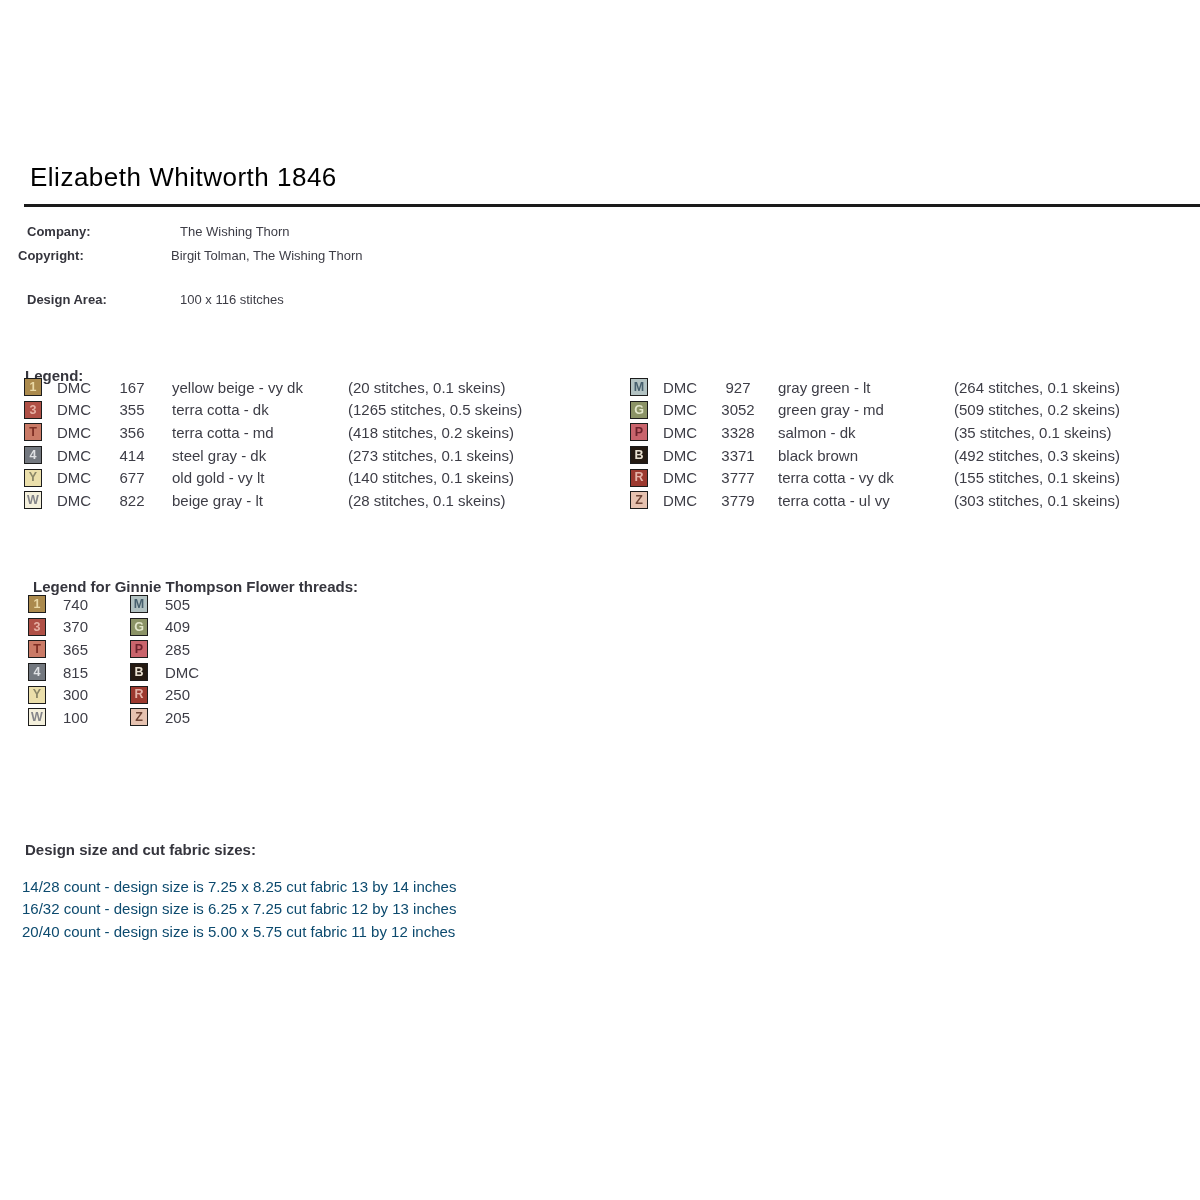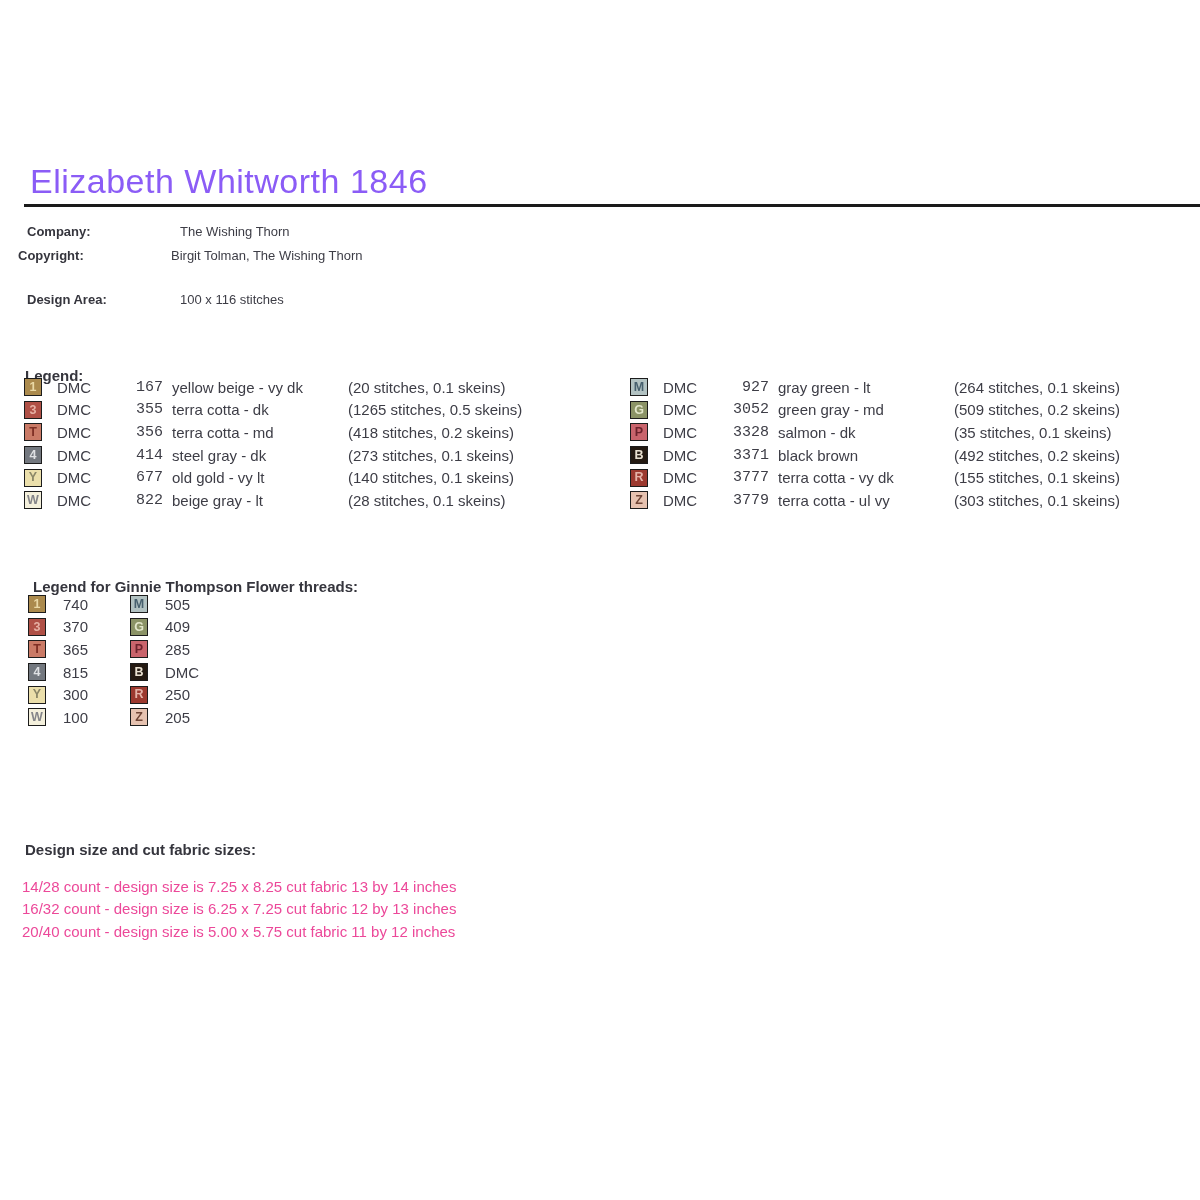--- a/index.html
+++ b/index.html
@@ -7,23 +7,23 @@
     width:1200px; height:1200px;
     background:#ffffff;
     font-family:"Liberation Sans", sans-serif;
     color:#3d3d46;
     position:relative;
     overflow:hidden;
   }
   .abs { position:absolute; }
 
   .title {
-    font-size:34px;
+    font-size:26px;
     font-weight:400;
-    color:#8b5cf6;
+    color:#000000;
     letter-spacing:0.5px;
   }
   .rule {
     height:3px;
     background:#1a1a1a;
   }
   .info-row { font-size:13px; }
   .info-label {
     display:inline-block;
     width:153px;
@@ -47,36 +47,36 @@
   }
   .sym {
     width:16px; height:16px;
     border:1px solid #1c1c1c;
     box-sizing:content-box;
     display:flex; align-items:center; justify-content:center;
     font-size:12.5px; font-weight:bold; line-height:1;
     flex:0 0 auto;
   }
   .brand { margin-left:15px; width:44px; flex:0 0 auto; }
-  .code  { width:62px; text-align:right; flex:0 0 auto;font-family:Liberation Mono, monospace; }
+  .code  { width:62px; text-align:center; flex:0 0 auto; }
   .name  { margin-left:9px; width:176px; flex:0 0 auto; }
   .usage { flex:0 0 auto; }
 
   .ginnie-row {
     display:flex;
     align-items:center;
     height:22.6px;
     font-size:15px;
   }
   .gval { margin-left:17px; }
 
   .size-line {
     font-size:15px;
     line-height:22.3px;
-    color:#ec4899;
+    color:#0c4a6e;
   }
 </style>
 </head>
 <body>
 
 <div class="abs title" style="left:30px; top:162px;">Elizabeth Whitworth 1846</div>
 
 <div class="abs rule" style="left:24px; top:204px; right:0px;"></div>
 
 <div class="abs info-row" style="left:27px; top:224px;">
@@ -156,21 +156,21 @@
     <span class="brand">DMC</span>
     <span class="code">3328</span>
     <span class="name">salmon - dk</span>
     <span class="usage">(35 stitches, 0.1 skeins)</span>
   </div>
   <div class="legend-row">
     <span class="sym" style="background-color: rgb(36, 26, 18); color: rgb(234, 226, 210);">B</span>
     <span class="brand">DMC</span>
     <span class="code">3371</span>
     <span class="name">black brown</span>
-    <span class="usage">(492 stitches, 0.2 skeins)</span>
+    <span class="usage">(492 stitches, 0.3 skeins)</span>
   </div>
   <div class="legend-row">
     <span class="sym" style="background-color: rgb(156, 57, 47); color: rgb(229, 179, 168);">R</span>
     <span class="brand">DMC</span>
     <span class="code">3777</span>
     <span class="name">terra cotta - vy dk</span>
     <span class="usage">(155 stitches, 0.1 skeins)</span>
   </div>
   <div class="legend-row">
     <span class="sym" style="background-color: rgb(230, 194, 176); color: rgb(111, 69, 54);">Z</span>

